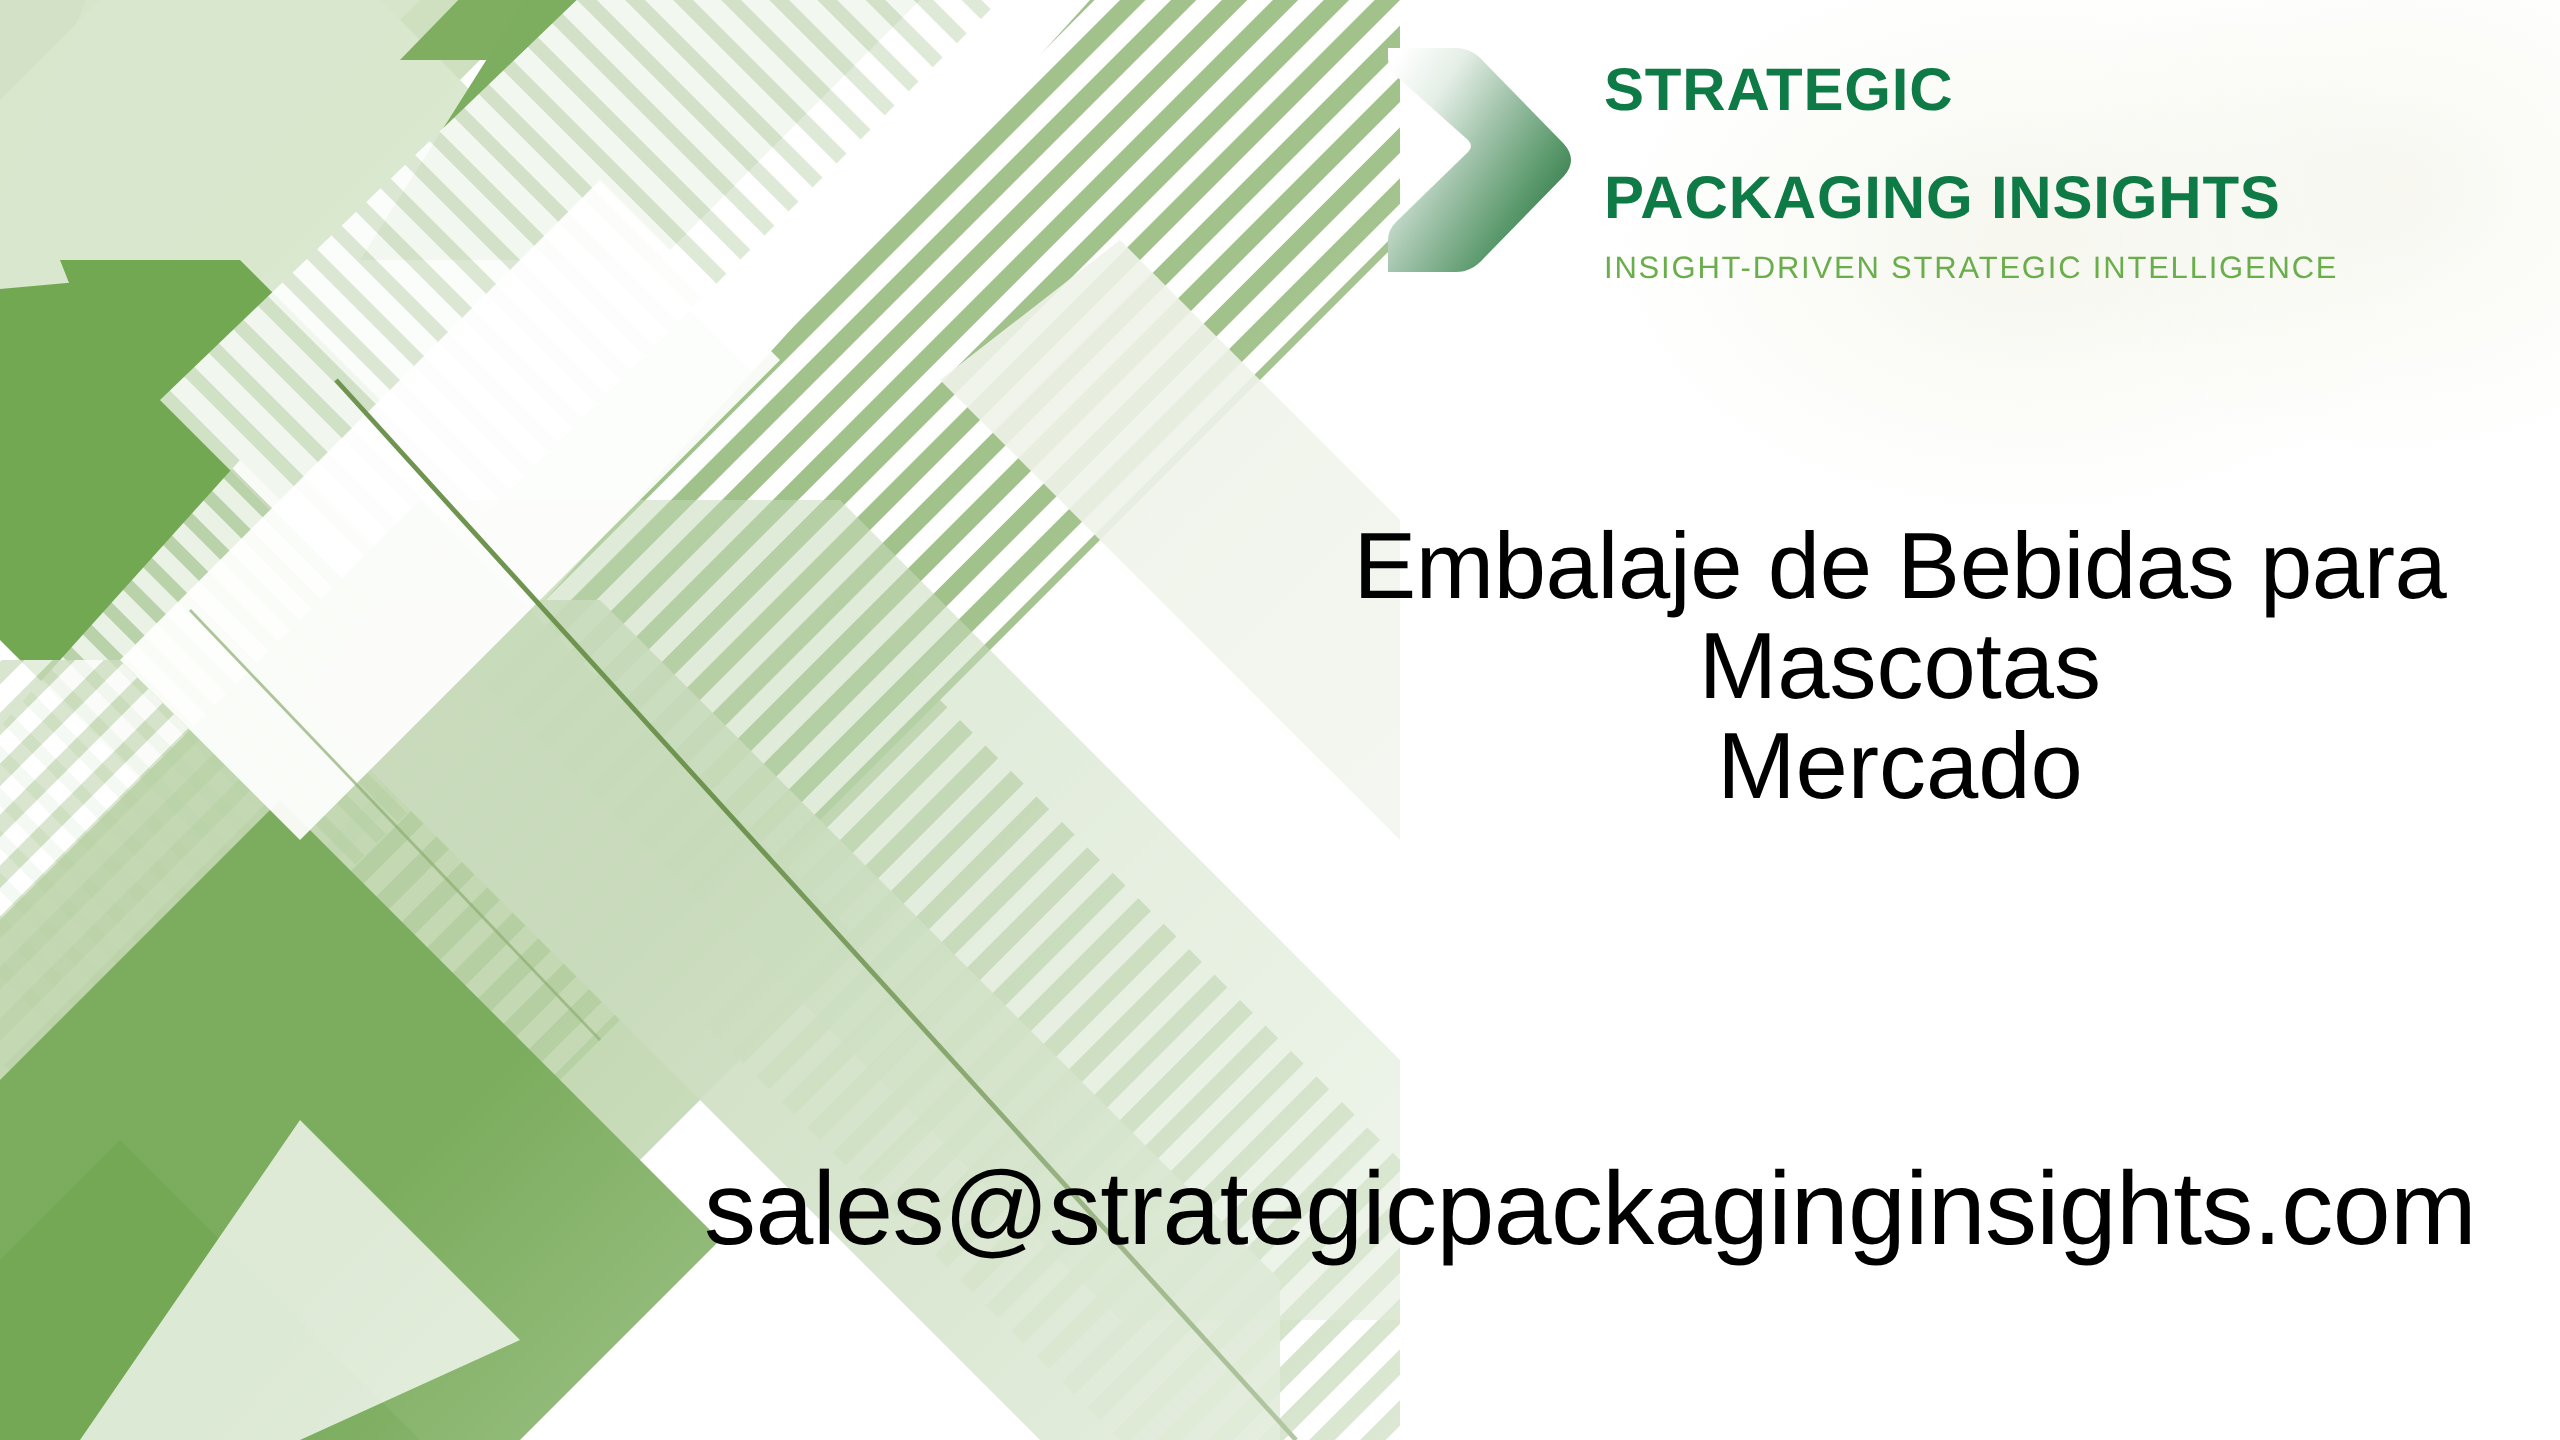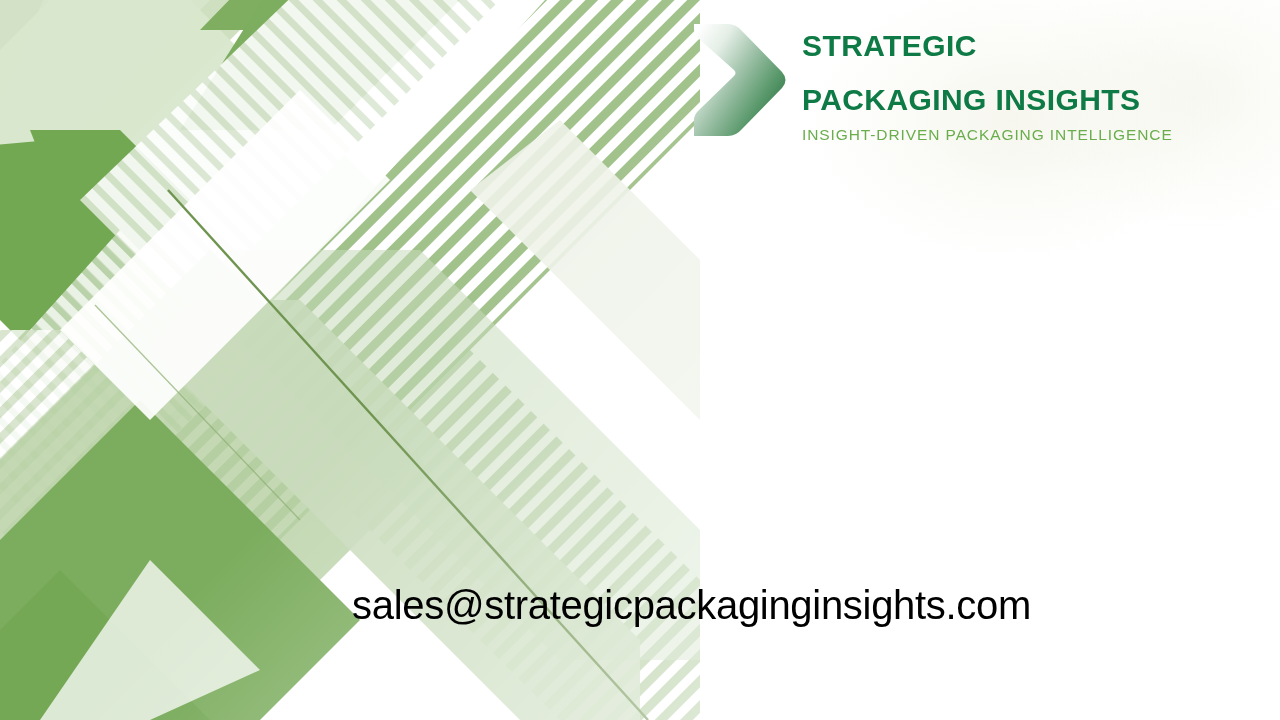--- a/index.html
+++ b/index.html
@@ -93,21 +93,21 @@
     color: #000000;
     white-space: nowrap;
   }
   #title-line-1 { letter-spacing: -0.2px; }
 
   
   #email {
     position: absolute;
     left: 352px;
     top: 580px;
-    font-size: 40px;
+    font-size: 52px;
     line-height: 50px;
     color: #000000;
     white-space: nowrap;
     letter-spacing: -0.3px;
   }
 </style>
 </head>
 <body>
 
 <div id="slide">
@@ -227,20 +227,25 @@
                  Q49,57 46,54
                  L10,22
                  Q6,18 6,13
                  Z" fill="url(#chevGrad)"></path>
       </svg>
     </div>
 
     <div id="logo-text">
       <div class="logo-line" id="logo-line-1" style="color:#0e7a45;">STRATEGIC</div>
       <div class="logo-line" id="logo-line-2" style="color:#0e7a45;">PACKAGING INSIGHTS</div>
-      <div id="logo-tagline" style="color:#6aae4c;">INSIGHT-DRIVEN PACKAGING INTELLIGENCE</div>
+      <div id="logo-tagline" style="color:#6aae4c;">INSIGHT-DRIVEN STRATEGIC INTELLIGENCE</div>
     </div>
   </div>
 
+  <div id="title-block">
+    <div class="title-line" id="title-line-1">Embalaje de Bebidas para</div>
+    <div class="title-line" id="title-line-2">Mascotas</div>
+    <div class="title-line" id="title-line-3">Mercado</div>
+  </div>
 
   <div id="email">sales@strategicpackaginginsights.com</div>
 
 </div>
 
 </body></html>

